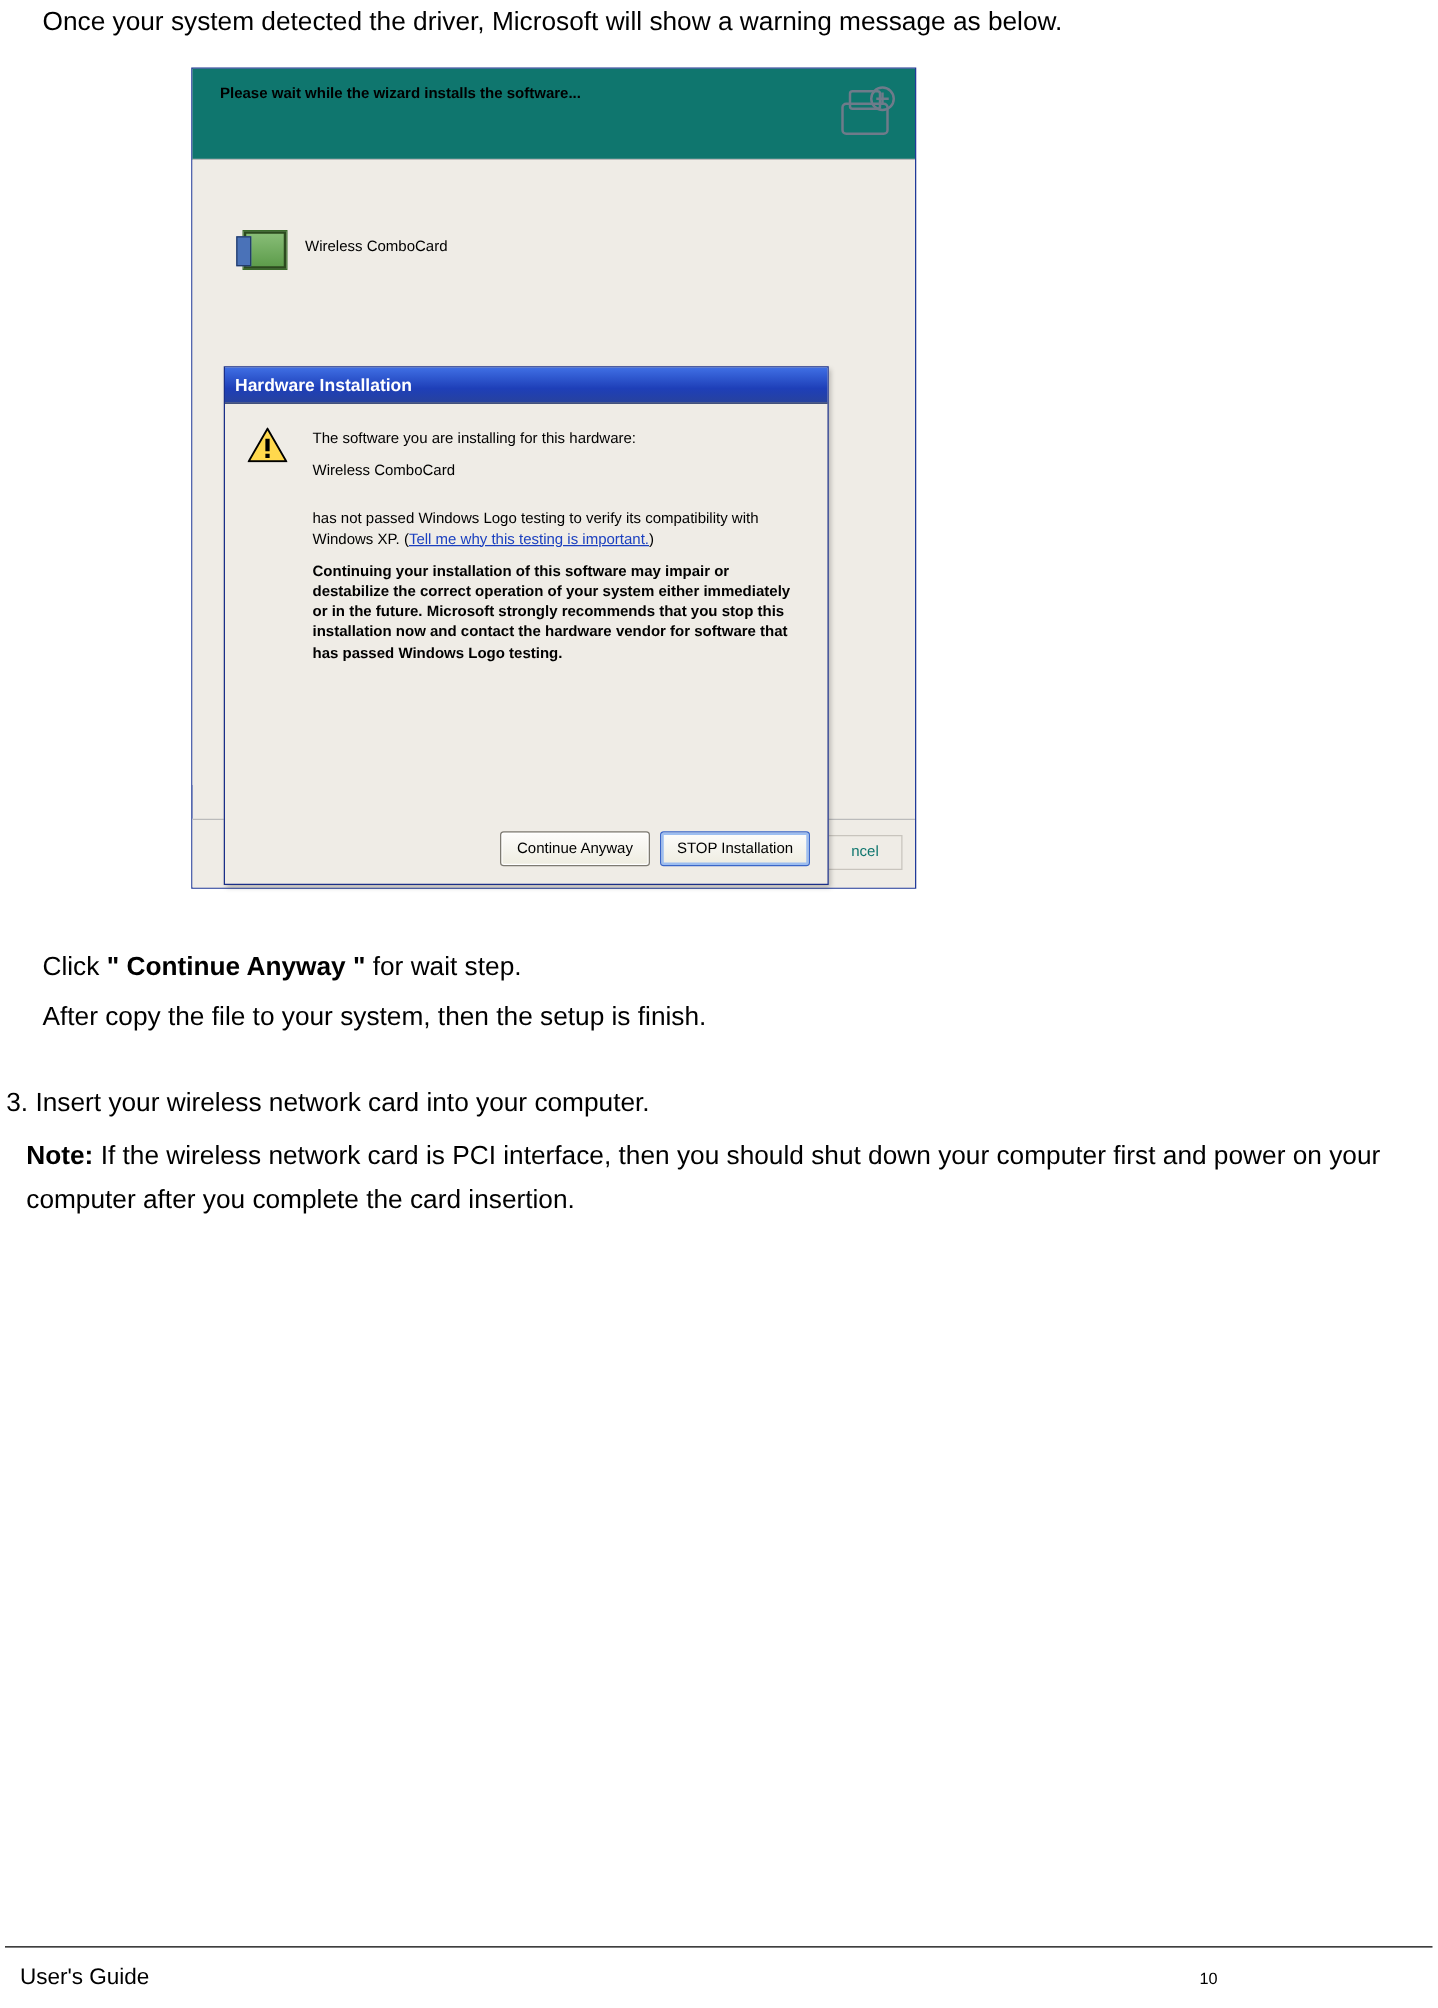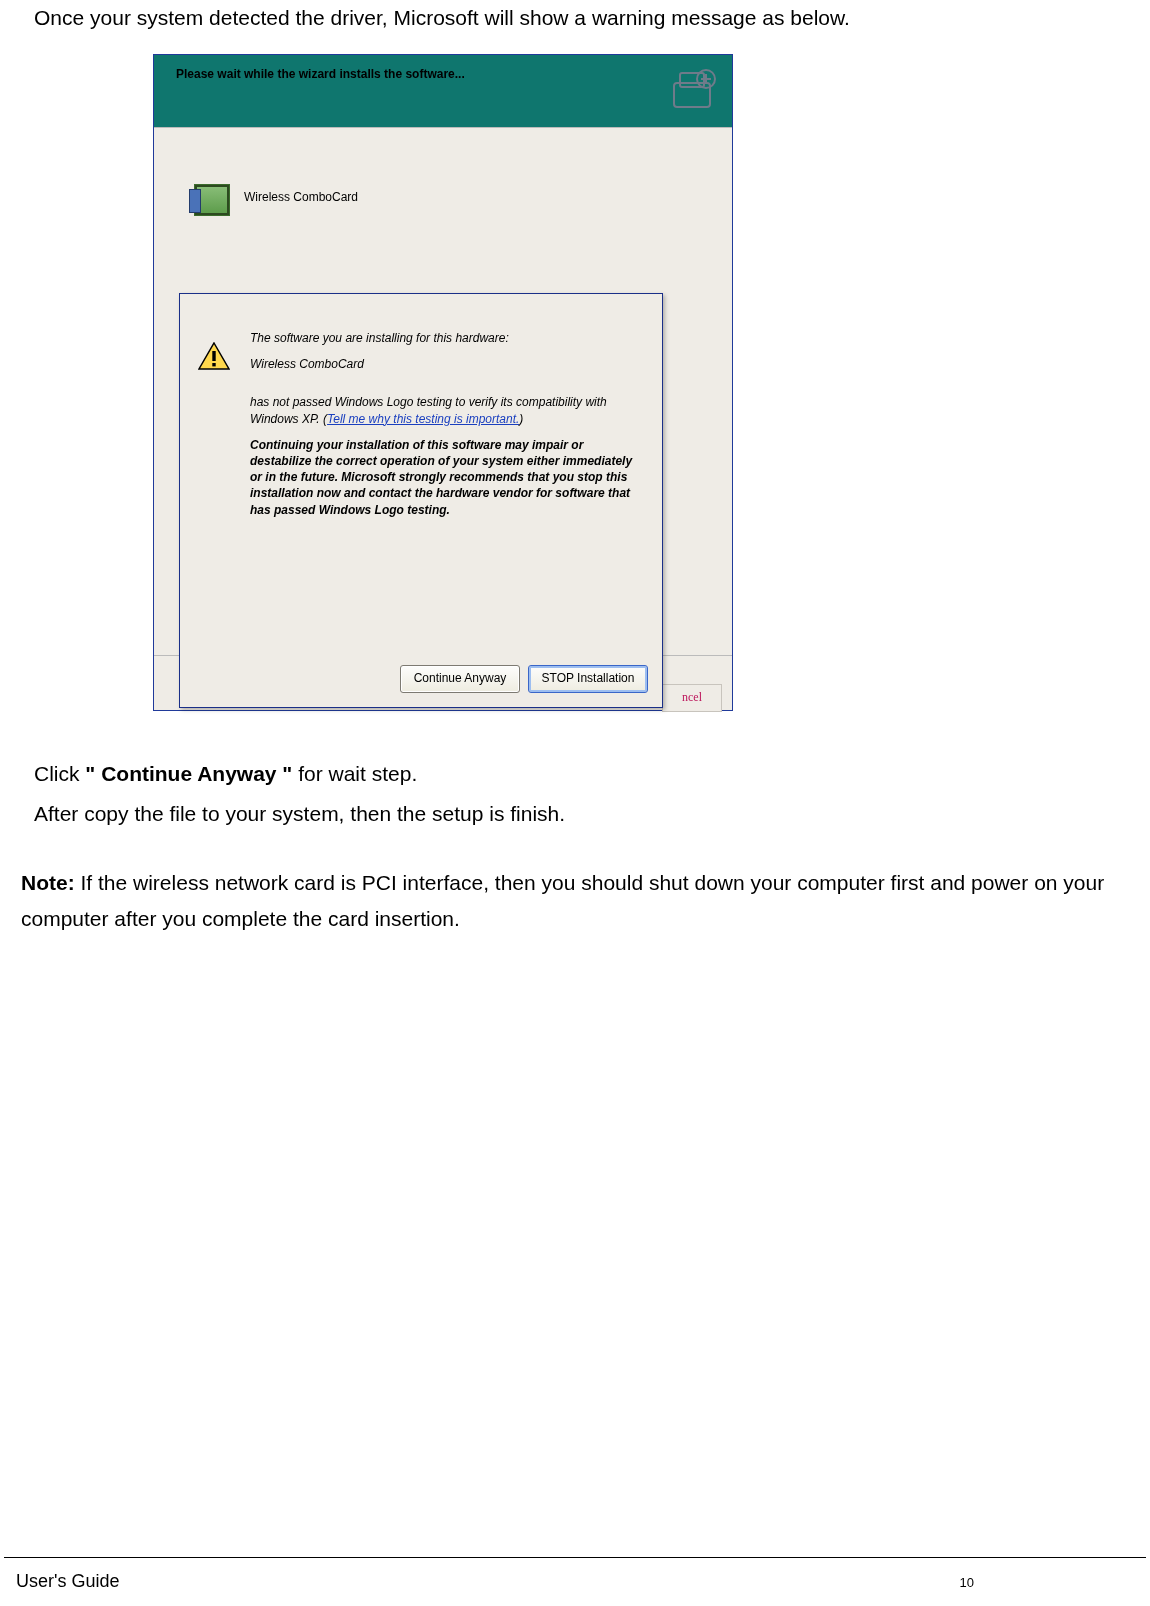--- a/index.html
+++ b/index.html
@@ -106,26 +106,25 @@
     border-top: 1px solid #bbb;
     background: #efece6;
   }
   .xp-button-ghost {
     position: absolute;
     right: 10px; top: 12px;
     min-width: 58px;
     height: 26px;
     border: 1px solid #c8c4bd;
     background: #efece6;
-    font-family: Liberation Serif, serif;
-    font-size: 12px;
-    color: #be185d;
+    font-family: Liberation Sans, sans-serif;
+    font-size: 12px;
+    color: #0f766e;
     text-align: center;
     line-height: 24px;
-    margin-top: 16px;
   }
   
   .hwdlg {
     position: absolute;
     left: 26px;
     top: 239px;
     width: 484px;
     height: 415px;
     background: #efece6;
     border: 1px solid #1a2f88;
@@ -143,26 +142,25 @@
     padding-left: 8px;
     border-bottom: 1px solid #0a1e5a;
   }
   .warn-icon {
     position: absolute;
     left: 18px; top: 48px;
     width: 32px; height: 28px;
   }
   .hwdlg-text {
     position: absolute;
-    left: 70px; top: 36px;
+    left: 70px; top: 48px;
     width: 392px;
     font-family: Tahoma, sans-serif;
     font-size: 12px;
     line-height: 1.35;
-    font-style: italic;
   }
   .hwdlg-text .gap { display:block; height:10px; }
   .hwdlg-text .gap-big { display:block; height:22px; }
   .hw-link { color:#1a3fbf; text-decoration: underline; cursor:pointer; }
   .hw-bold { font-weight: bold; }
   .hwdlg-buttons {
     position: absolute;
     right: 14px; bottom: 14px;
     display: flex;
     gap: 8px;
@@ -251,20 +249,21 @@
         <div class="device-icon"></div>
         <div class="device-label">Wireless ComboCard</div>
       </div>
 
       <div class="wizard-buttonbar">
         <div class="xp-button-ghost">ncel</div>
       </div>
     </div>
 
     <div class="hwdlg">
+      <div class="hwdlg-titlebar">Hardware Installation</div>
 
       <div class="warn-icon">
         <svg viewBox="0 0 32 28" width="32" height="28">
           <polygon points="16,1 31,27 1,27" fill="#ffd84d" stroke="#000" stroke-width="1.5"></polygon>
           <rect x="14.3" y="9" width="3.4" height="10" fill="#000"></rect>
           <rect x="14.3" y="21" width="3.4" height="3.4" fill="#000"></rect>
         </svg>
       </div>
 
       <div class="hwdlg-text">
@@ -286,20 +285,21 @@
   </div>
 
   <div class="post-block body-text">
     <p class="indent">
       <span>Click </span><span class="note-bold">" Continue Anyway "</span><span> for wait step.</span>
     </p>
     <p class="indent">After copy the file to your system, then the setup is finish.</p>
   </div>
 
   <div class="step3 body-text">
+    <p>3. Insert your wireless network card into your computer.</p>
     <p style="margin-left:16px;">
       <span class="note-bold">Note:</span><span> If the wireless network card is PCI interface, then you should shut down your computer first and power on your computer after you complete the card insertion.</span>
     </p>
   </div>
 
   <div class="footer-rule"></div>
   <div class="footer">User's Guide</div>
   <div class="pagenum">10</div>
 
 </div>

